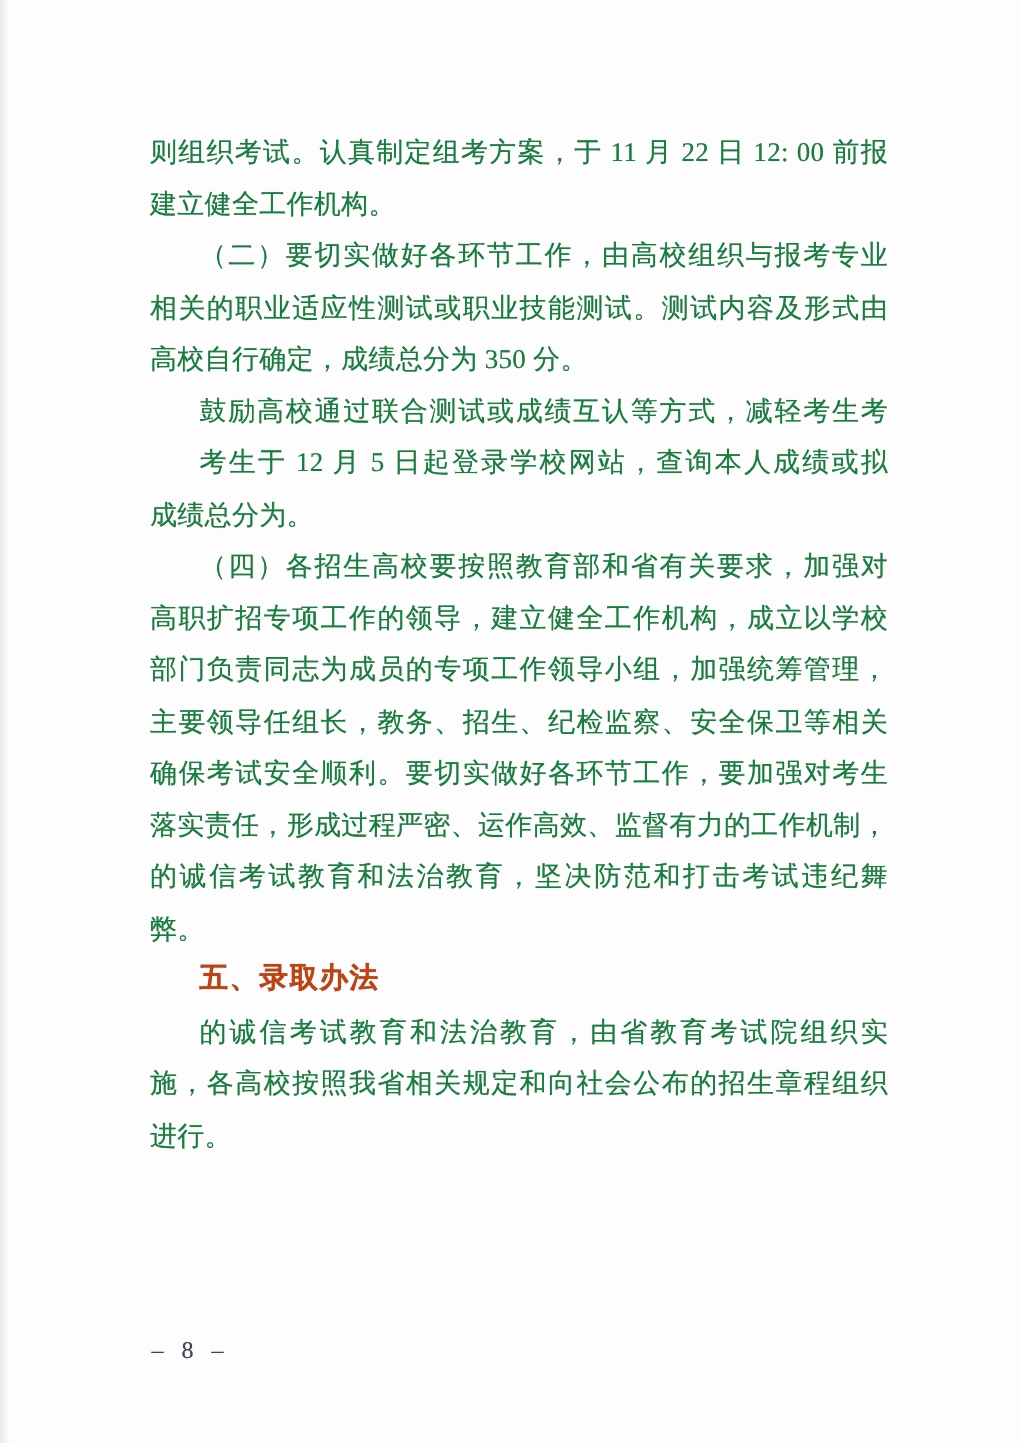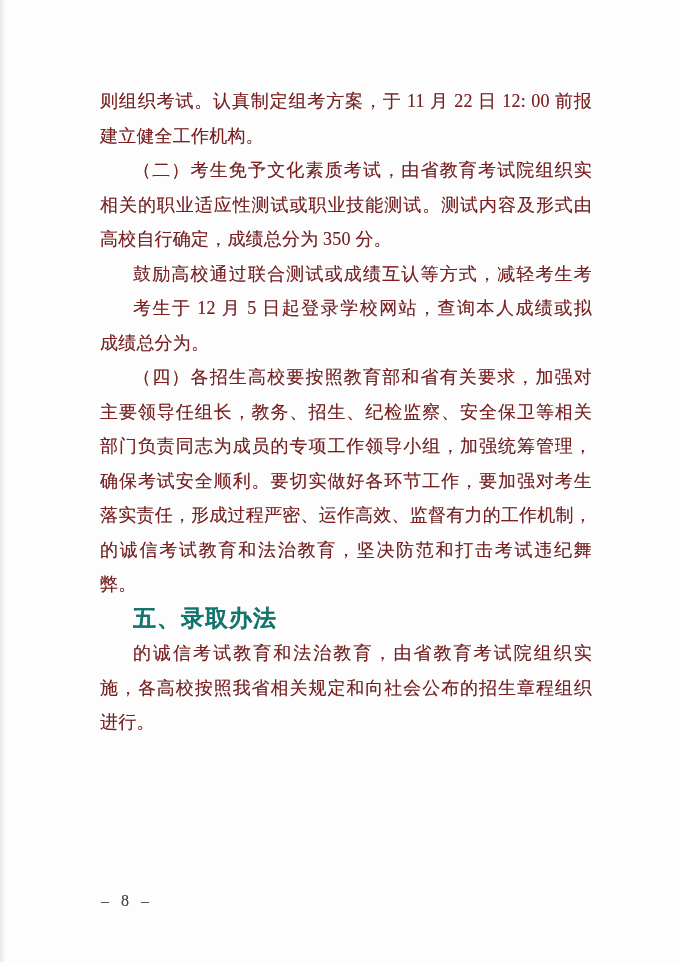--- a/index.html
+++ b/index.html
@@ -27,67 +27,69 @@
     position: absolute;
     left: 100px;
     top: 84px;
     width: 492px;
   }
   .line {
     height: 34.5px;
     line-height: 34.5px;
     font-size: 18px;
     letter-spacing: 0.2px;
-    color: #7f1d1d;
+    color: #15803d;
     white-space: nowrap;
     text-shadow: 0 0 0.5px rgba(65, 70, 81, 0.55);
   }
   .line.justify {
     text-align: justify;
     text-align-last: justify;
     white-space: normal;
     overflow: hidden;
   }
   .line.indent {
     padding-left: 33px;
   }
   .line.heading {
     font-weight: bold;
-    font-size: 23px;
+    font-size: 19px;
     letter-spacing: 1px;
-    color: #0f766e;
+    color: #c2410c;
     text-shadow: 0 0 0.6px rgba(44, 49, 59, 0.65);
+    font-family: Liberation Mono, monospace;
   }
   .page-number {
     position: absolute;
     left: 101px;
     top: 892px;
     font-size: 16px;
     letter-spacing: 4px;
     color: #3f444f;
     text-shadow: 0 0 0.5px rgba(63, 68, 79, 0.5);
   }
 </style>
 </head>
 <body>
 
 <div class="scan-edge"></div>
 
 <div class="text-block">
   <div class="line justify">则组织考试。认真制定组考方案，于 11 月 22 日 12: 00 前报</div>
   <div class="line">建立健全工作机构。</div>
-  <div class="line indent justify">（二）考生免予文化素质考试，由省教育考试院组织实</div>
+  <div class="line indent justify">（二）要切实做好各环节工作，由高校组织与报考专业</div>
   <div class="line justify">相关的职业适应性测试或职业技能测试。测试内容及形式由</div>
   <div class="line">高校自行确定，成绩总分为 350 分。</div>
   <div class="line indent justify">鼓励高校通过联合测试或成绩互认等方式，减轻考生考</div>
   <div class="line indent justify">考生于 12 月 5 日起登录学校网站，查询本人成绩或拟</div>
   <div class="line">成绩总分为。</div>
   <div class="line indent justify">（四）各招生高校要按照教育部和省有关要求，加强对</div>
+  <div class="line justify">高职扩招专项工作的领导，建立健全工作机构，成立以学校</div>
+  <div class="line justify">部门负责同志为成员的专项工作领导小组，加强统筹管理，</div>
   <div class="line justify">主要领导任组长，教务、招生、纪检监察、安全保卫等相关</div>
-  <div class="line justify">部门负责同志为成员的专项工作领导小组，加强统筹管理，</div>
   <div class="line justify">确保考试安全顺利。要切实做好各环节工作，要加强对考生</div>
   <div class="line justify">落实责任，形成过程严密、运作高效、监督有力的工作机制，</div>
   <div class="line justify">的诚信考试教育和法治教育，坚决防范和打击考试违纪舞</div>
   <div class="line">弊。</div>
   <div class="line heading indent">五、录取办法</div>
   <div class="line indent justify">的诚信考试教育和法治教育，由省教育考试院组织实</div>
   <div class="line justify">施，各高校按照我省相关规定和向社会公布的招生章程组织</div>
   <div class="line">进行。</div>
 </div>
 

